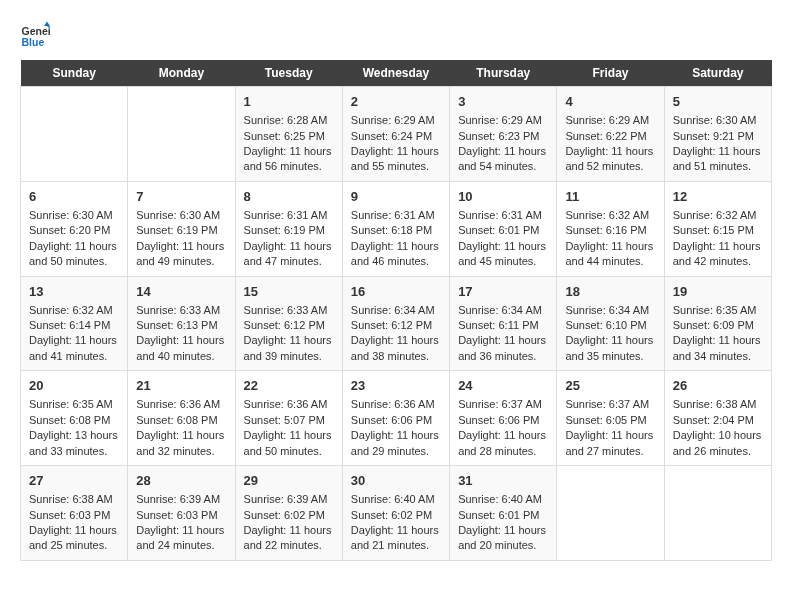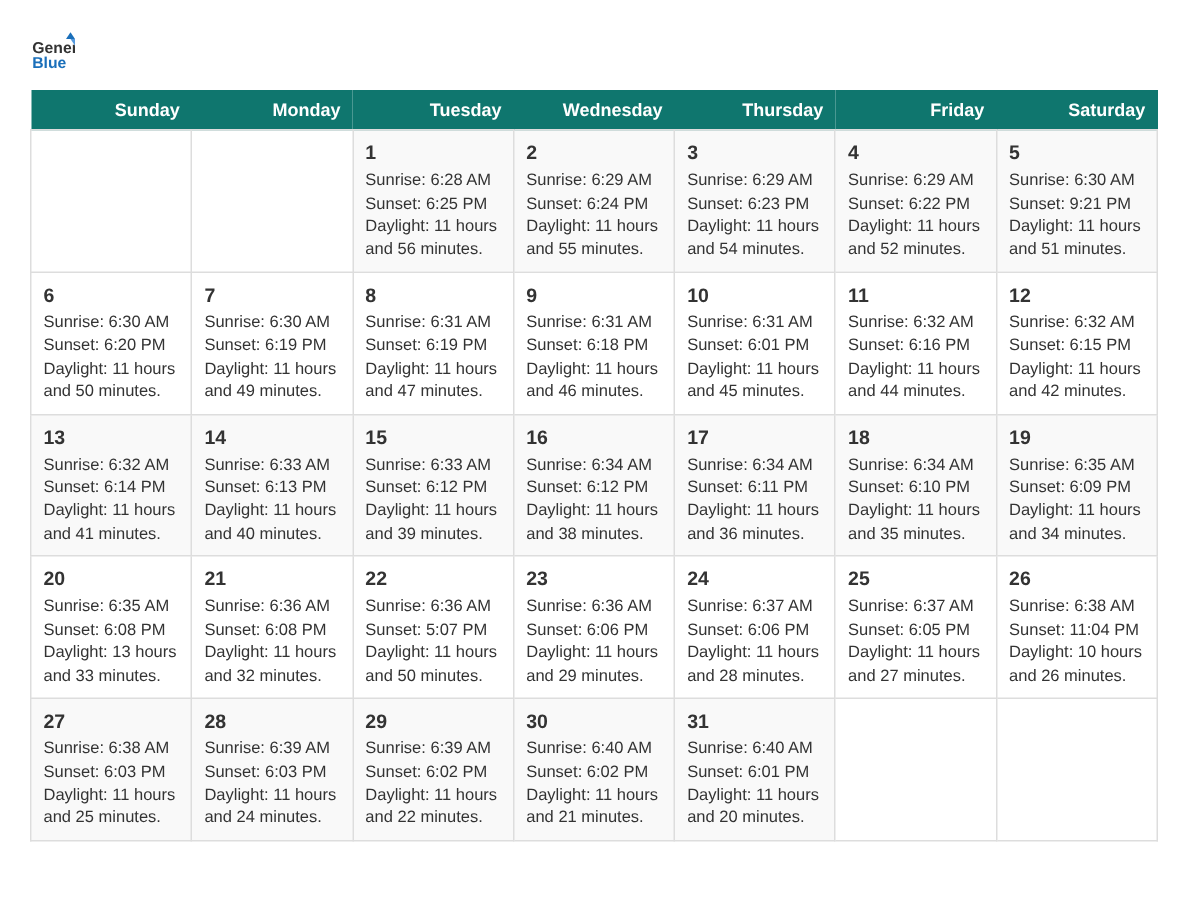--- a/index.html
+++ b/index.html
@@ -36,23 +36,23 @@
     .location {
       font-size: 16px;
       color: #555;
     }
     table {
       width: 100%;
       border-collapse: collapse;
       font-size: 11px;
     }
     thead tr th {
-      background-color: #0f766e;
+      background-color: #404040;
       color: #fff;
-      text-align: right;
+      text-align: center;
       padding: 6px 8px;
       font-size: 12px;
       font-weight: bold;
     }
     tbody tr td {
       vertical-align: top;
       padding: 6px 8px;
       border: 1px solid #ddd;
       height: 80px;
       width: 107px;
@@ -212,21 +212,21 @@
         <td><span class="day-num">24</span>
 <span>Sunrise: 6:37 AM</span><br>
 <span>Sunset: 6:06 PM</span><br>
 <span>Daylight: 11 hours and 28 minutes.</span></td>
         <td><span class="day-num">25</span>
 <span>Sunrise: 6:37 AM</span><br>
 <span>Sunset: 6:05 PM</span><br>
 <span>Daylight: 11 hours and 27 minutes.</span></td>
         <td><span class="day-num">26</span>
 <span>Sunrise: 6:38 AM</span><br>
-<span>Sunset: 11:04 PM</span><br>
+<span>Sunset: 2:04 PM</span><br>
 <span>Daylight: 10 hours and 26 minutes.</span></td>
       </tr>
       <tr>
         <td><span class="day-num">27</span>
 <span>Sunrise: 6:38 AM</span><br>
 <span>Sunset: 6:03 PM</span><br>
 <span>Daylight: 11 hours and 25 minutes.</span></td>
         <td><span class="day-num">28</span>
 <span>Sunrise: 6:39 AM</span><br>
 <span>Sunset: 6:03 PM</span><br>

